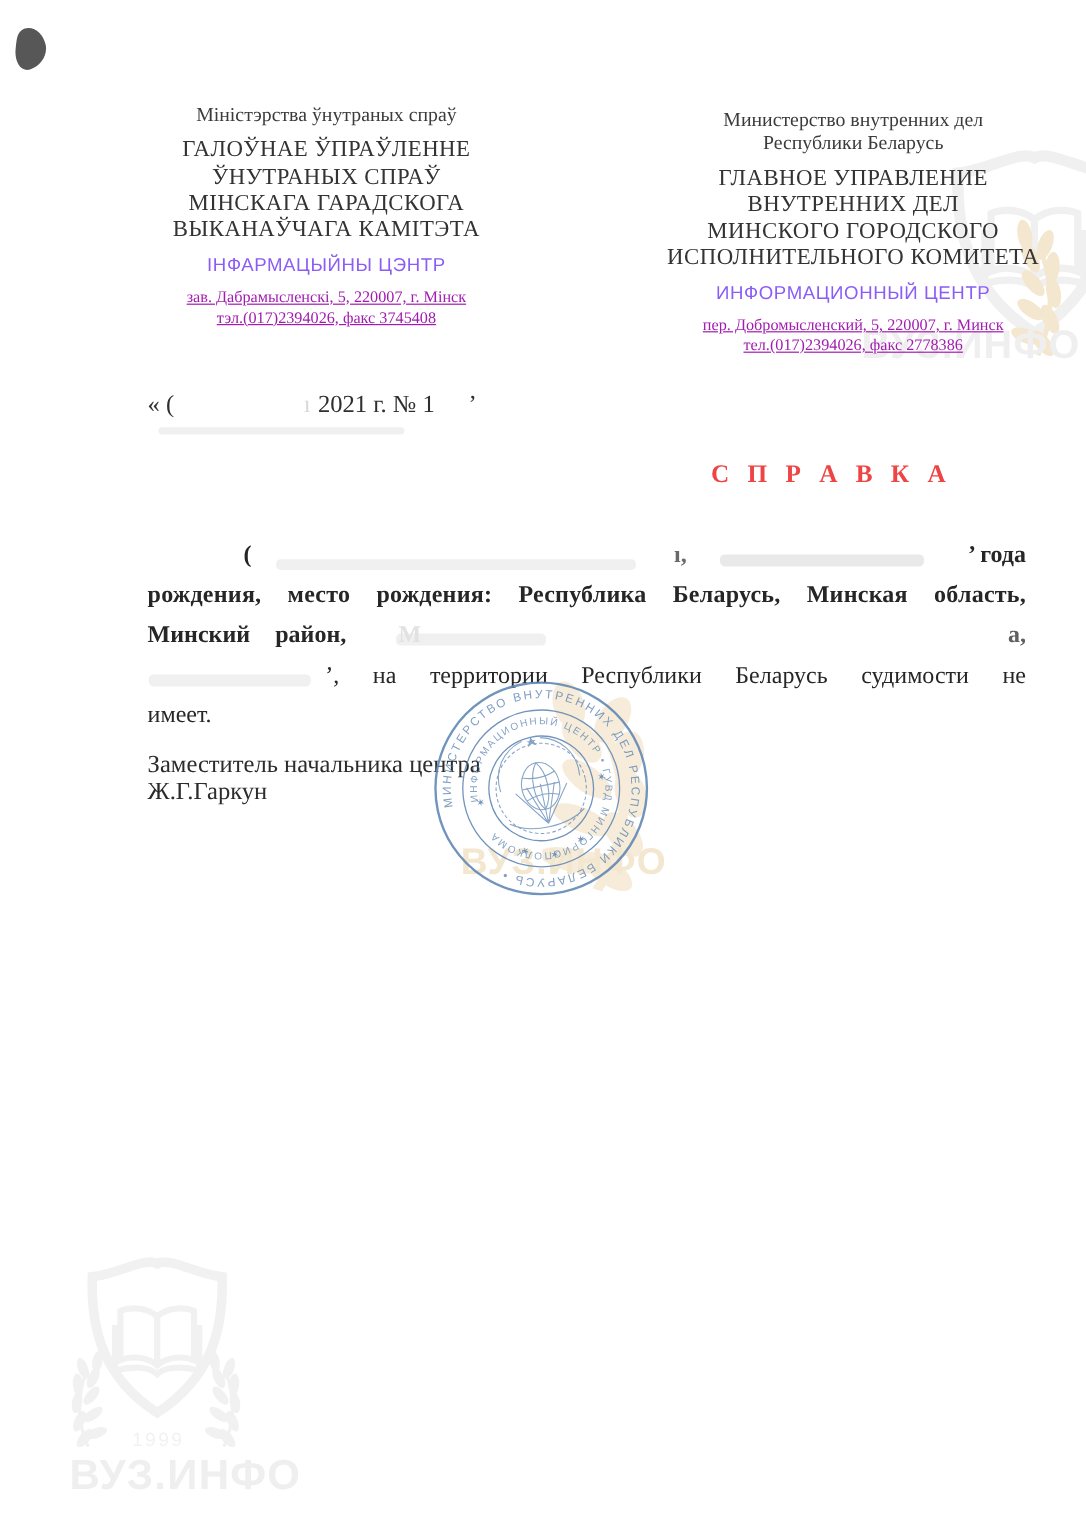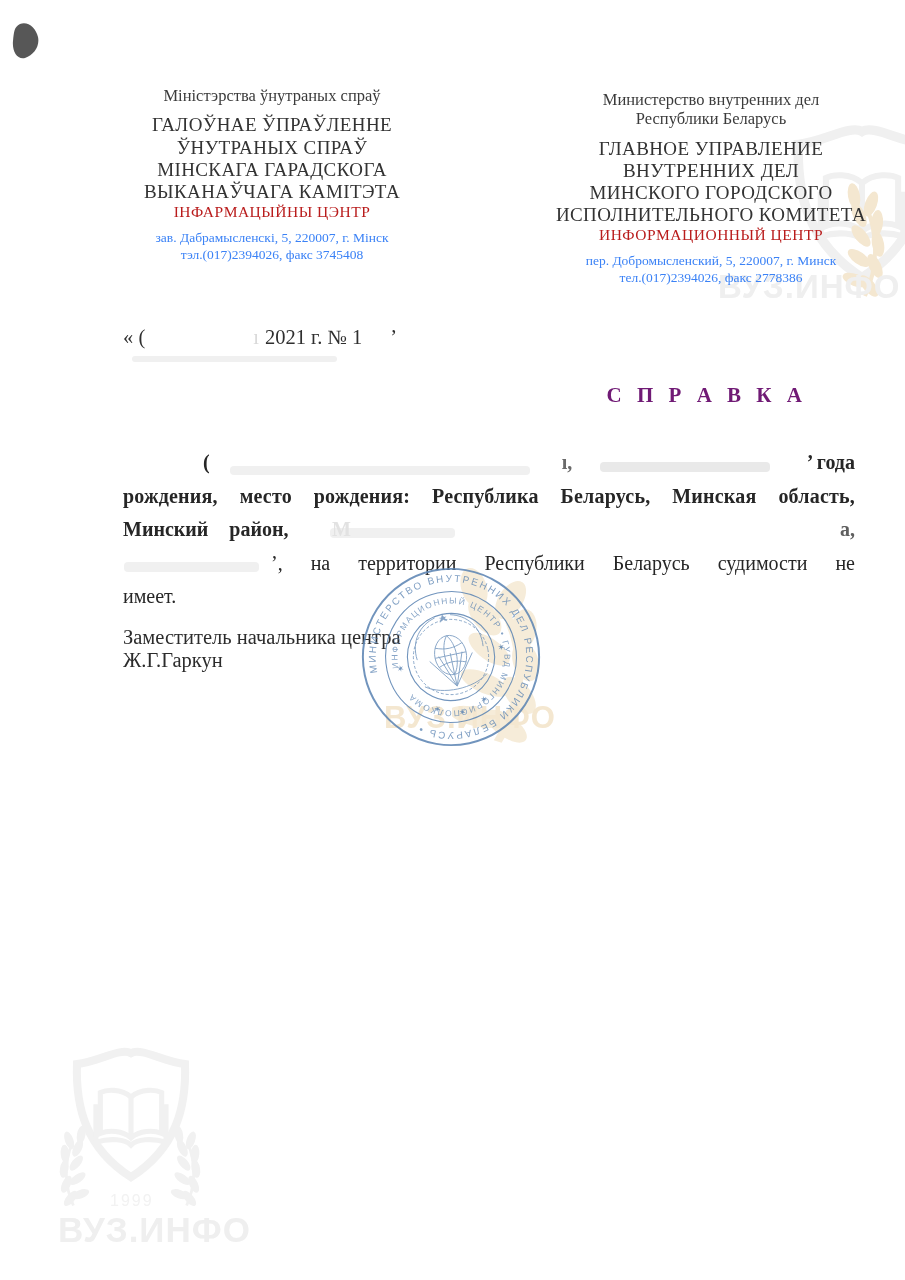--- a/index.html
+++ b/index.html
@@ -17,39 +17,39 @@
   .wm-gray{color:#efefef;}
   .wm-tan{color:#f4e7d0;}
   .wm-year{font-family:"Liberation Sans",sans-serif;color:#f2f2f2;letter-spacing:2px;}
   
   .hdr-col{position:absolute;top:86px;text-align:center;line-height:1.18;}
   .hdr-left{left:106px;width:332px;}
   .hdr-right{left:543px;width:336px;top:90px;}
   .hdr-ministry{font-size:16.5px;color:#3b3b3b;}
   .hdr-dept{font-size:19px;margin-top:9px;letter-spacing:.4px;color:#333;line-height:1.16;}
   .hdr-center{
-    font-family:Liberation Serif, serif;
-    font-size:15.5px;letter-spacing:.5px;color:#b91c1c;
-  }
-  .hdr-addr{font-size:13.5px;margin-top:9px;line-height:1.25;color:#3b82f6;}
+    font-family:Liberation Sans, sans-serif;
+    font-size:15.5px;margin-top:10px;letter-spacing:.5px;color:#8b5cf6;
+  }
+  .hdr-addr{font-size:13.5px;margin-top:9px;line-height:1.25;color:#a21caf;text-decoration:underline;}
   
   .refline{position:absolute;left:123px;top:326px;width:732px;font-size:20.5px;color:#2f2f2f;}
   .refline .seg{display:inline-block;}
   .ref-gap1{width:108px;}
   .ref-faint{color:#d9d9d9;}
   .ref-gap2{width:6px;}
   .ref-gap3{width:28px;}
   
   .title{
     position:absolute;left:123px;top:383px;width:732px;text-align:right;
     padding-right:0;box-sizing:border-box;
   }
   .title span{
-    display:inline-block;margin-right:48px;font-size:21px;font-weight:bold;
-    letter-spacing:5px;color:#701a75;
+    display:inline-block;margin-right:62px;font-size:21px;font-weight:bold;
+    letter-spacing:5px;color:#ef4444;
   }
   
   .body-block{position:absolute;left:123px;top:446px;width:732px;font-size:20px;color:#262626;}
   .bline{height:33.5px;line-height:33.5px;white-space:nowrap;}
   .b-bold{font-weight:bold;}
   .l1{display:flex;}
   .l1 .indent{width:80px;}
   .l1 .gapA{width:352px;}
   .l1 .gapB{flex:1;}
   .l2{text-align:justify;text-align-last:justify;font-weight:bold;letter-spacing:.2px;}

